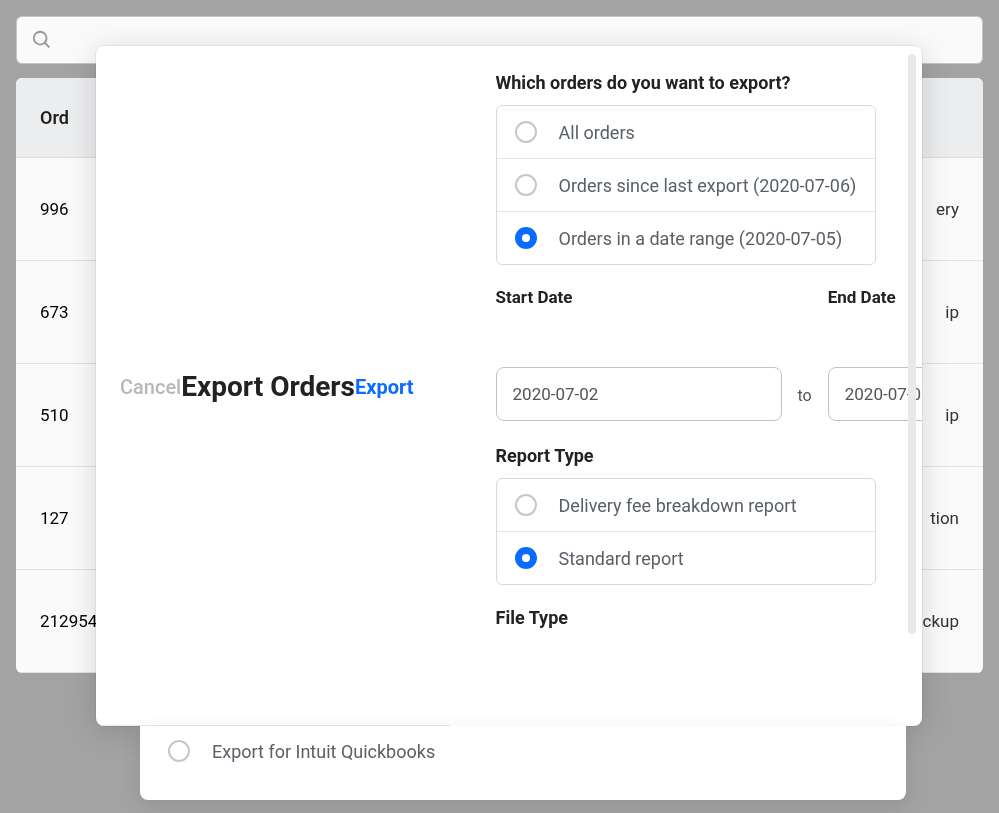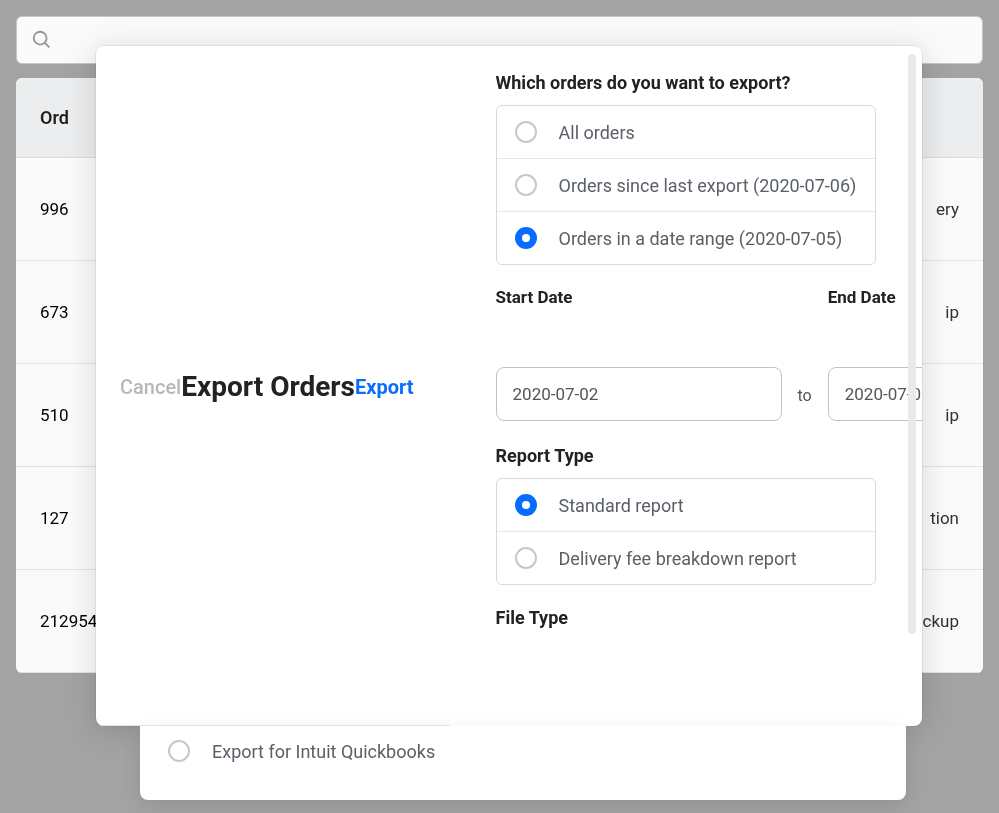--- a/index.html
+++ b/index.html
@@ -280,26 +280,26 @@
       <div class="to-text">to</div>
       <div class="date-col">
         <div class="date-label">End Date</div>
         <input class="date-input" value="2020-07-06" style="">
       </div>
     </div>
 
     <div class="section-label">Report Type</div>
     <div class="radio-group">
       <div class="radio-row">
+        <span class="radio-circle"></span>
+        <span class="radio-label">Delivery fee breakdown report</span>
+      </div>
+      <div class="radio-row">
         <span class="radio-circle selected"></span>
         <span class="radio-label">Standard report</span>
-      </div>
-      <div class="radio-row">
-        <span class="radio-circle"></span>
-        <span class="radio-label">Delivery fee breakdown report</span>
       </div>
     </div>
 
     <div class="section-label">File Type</div>
   </div>
 </div>
 
 <div class="modal-ext">
   <div class="radio-row" style="border:none;align-items:center;">
     <span class="radio-circle"></span>

